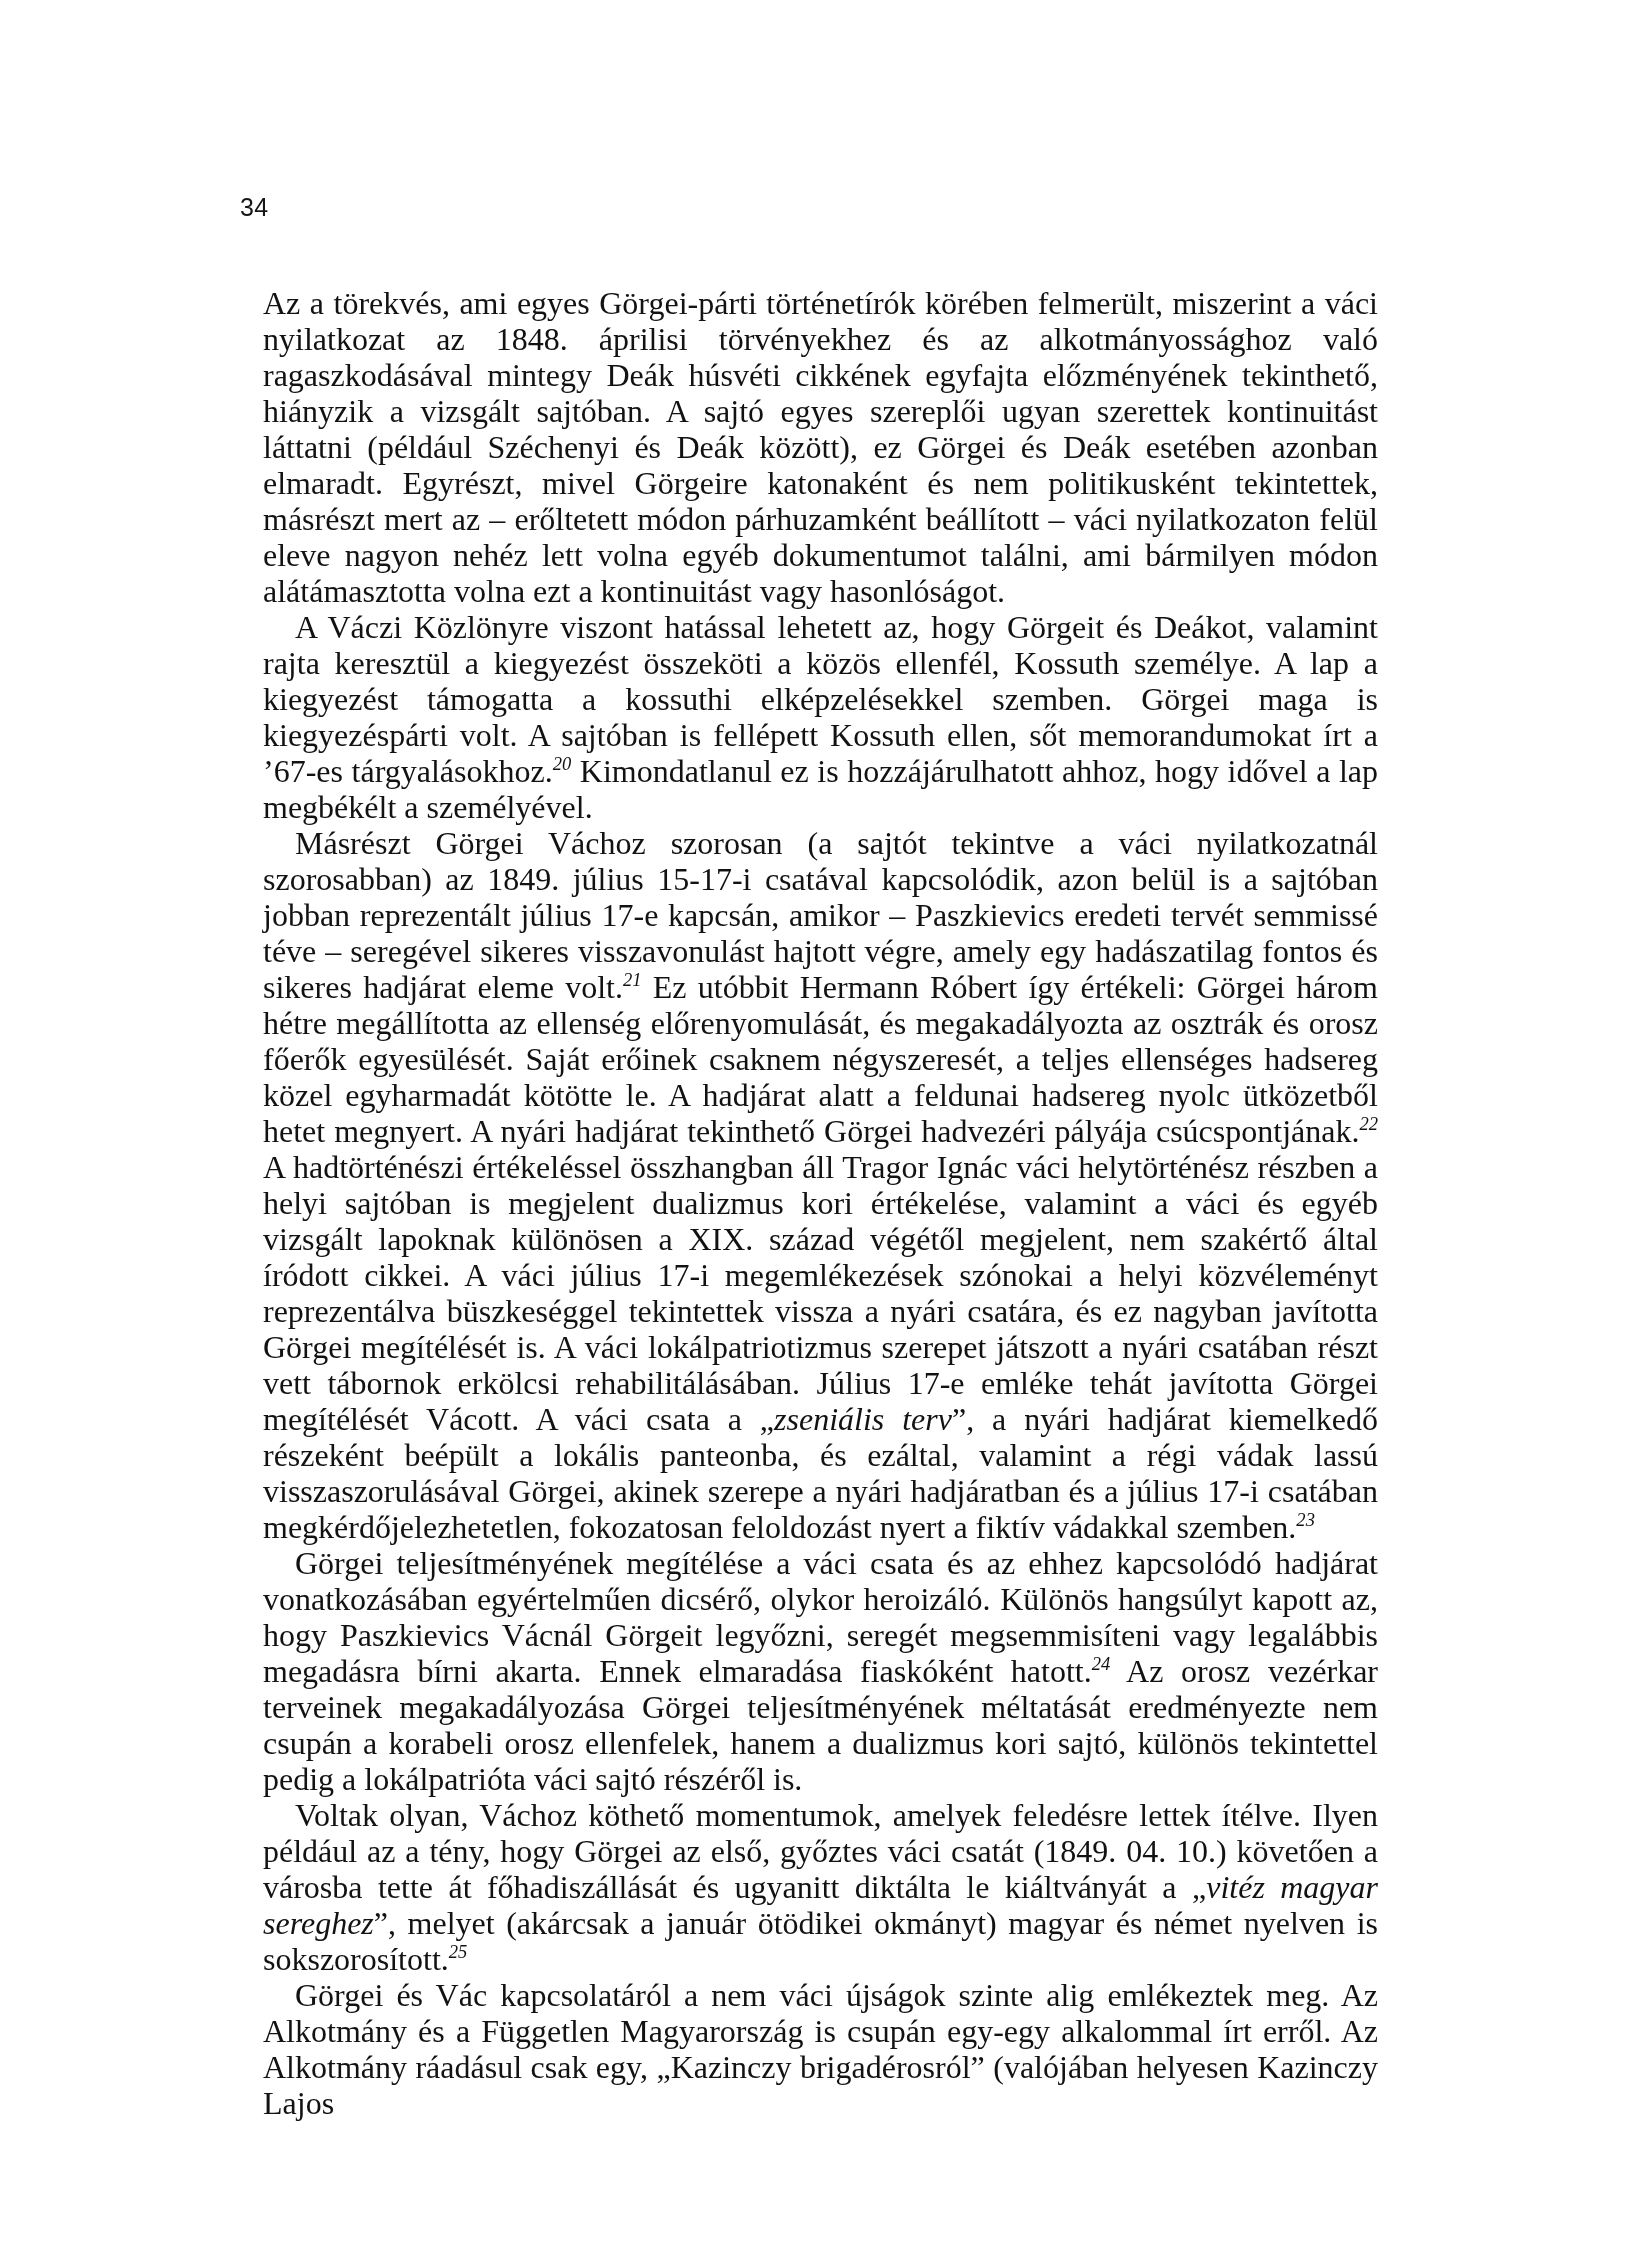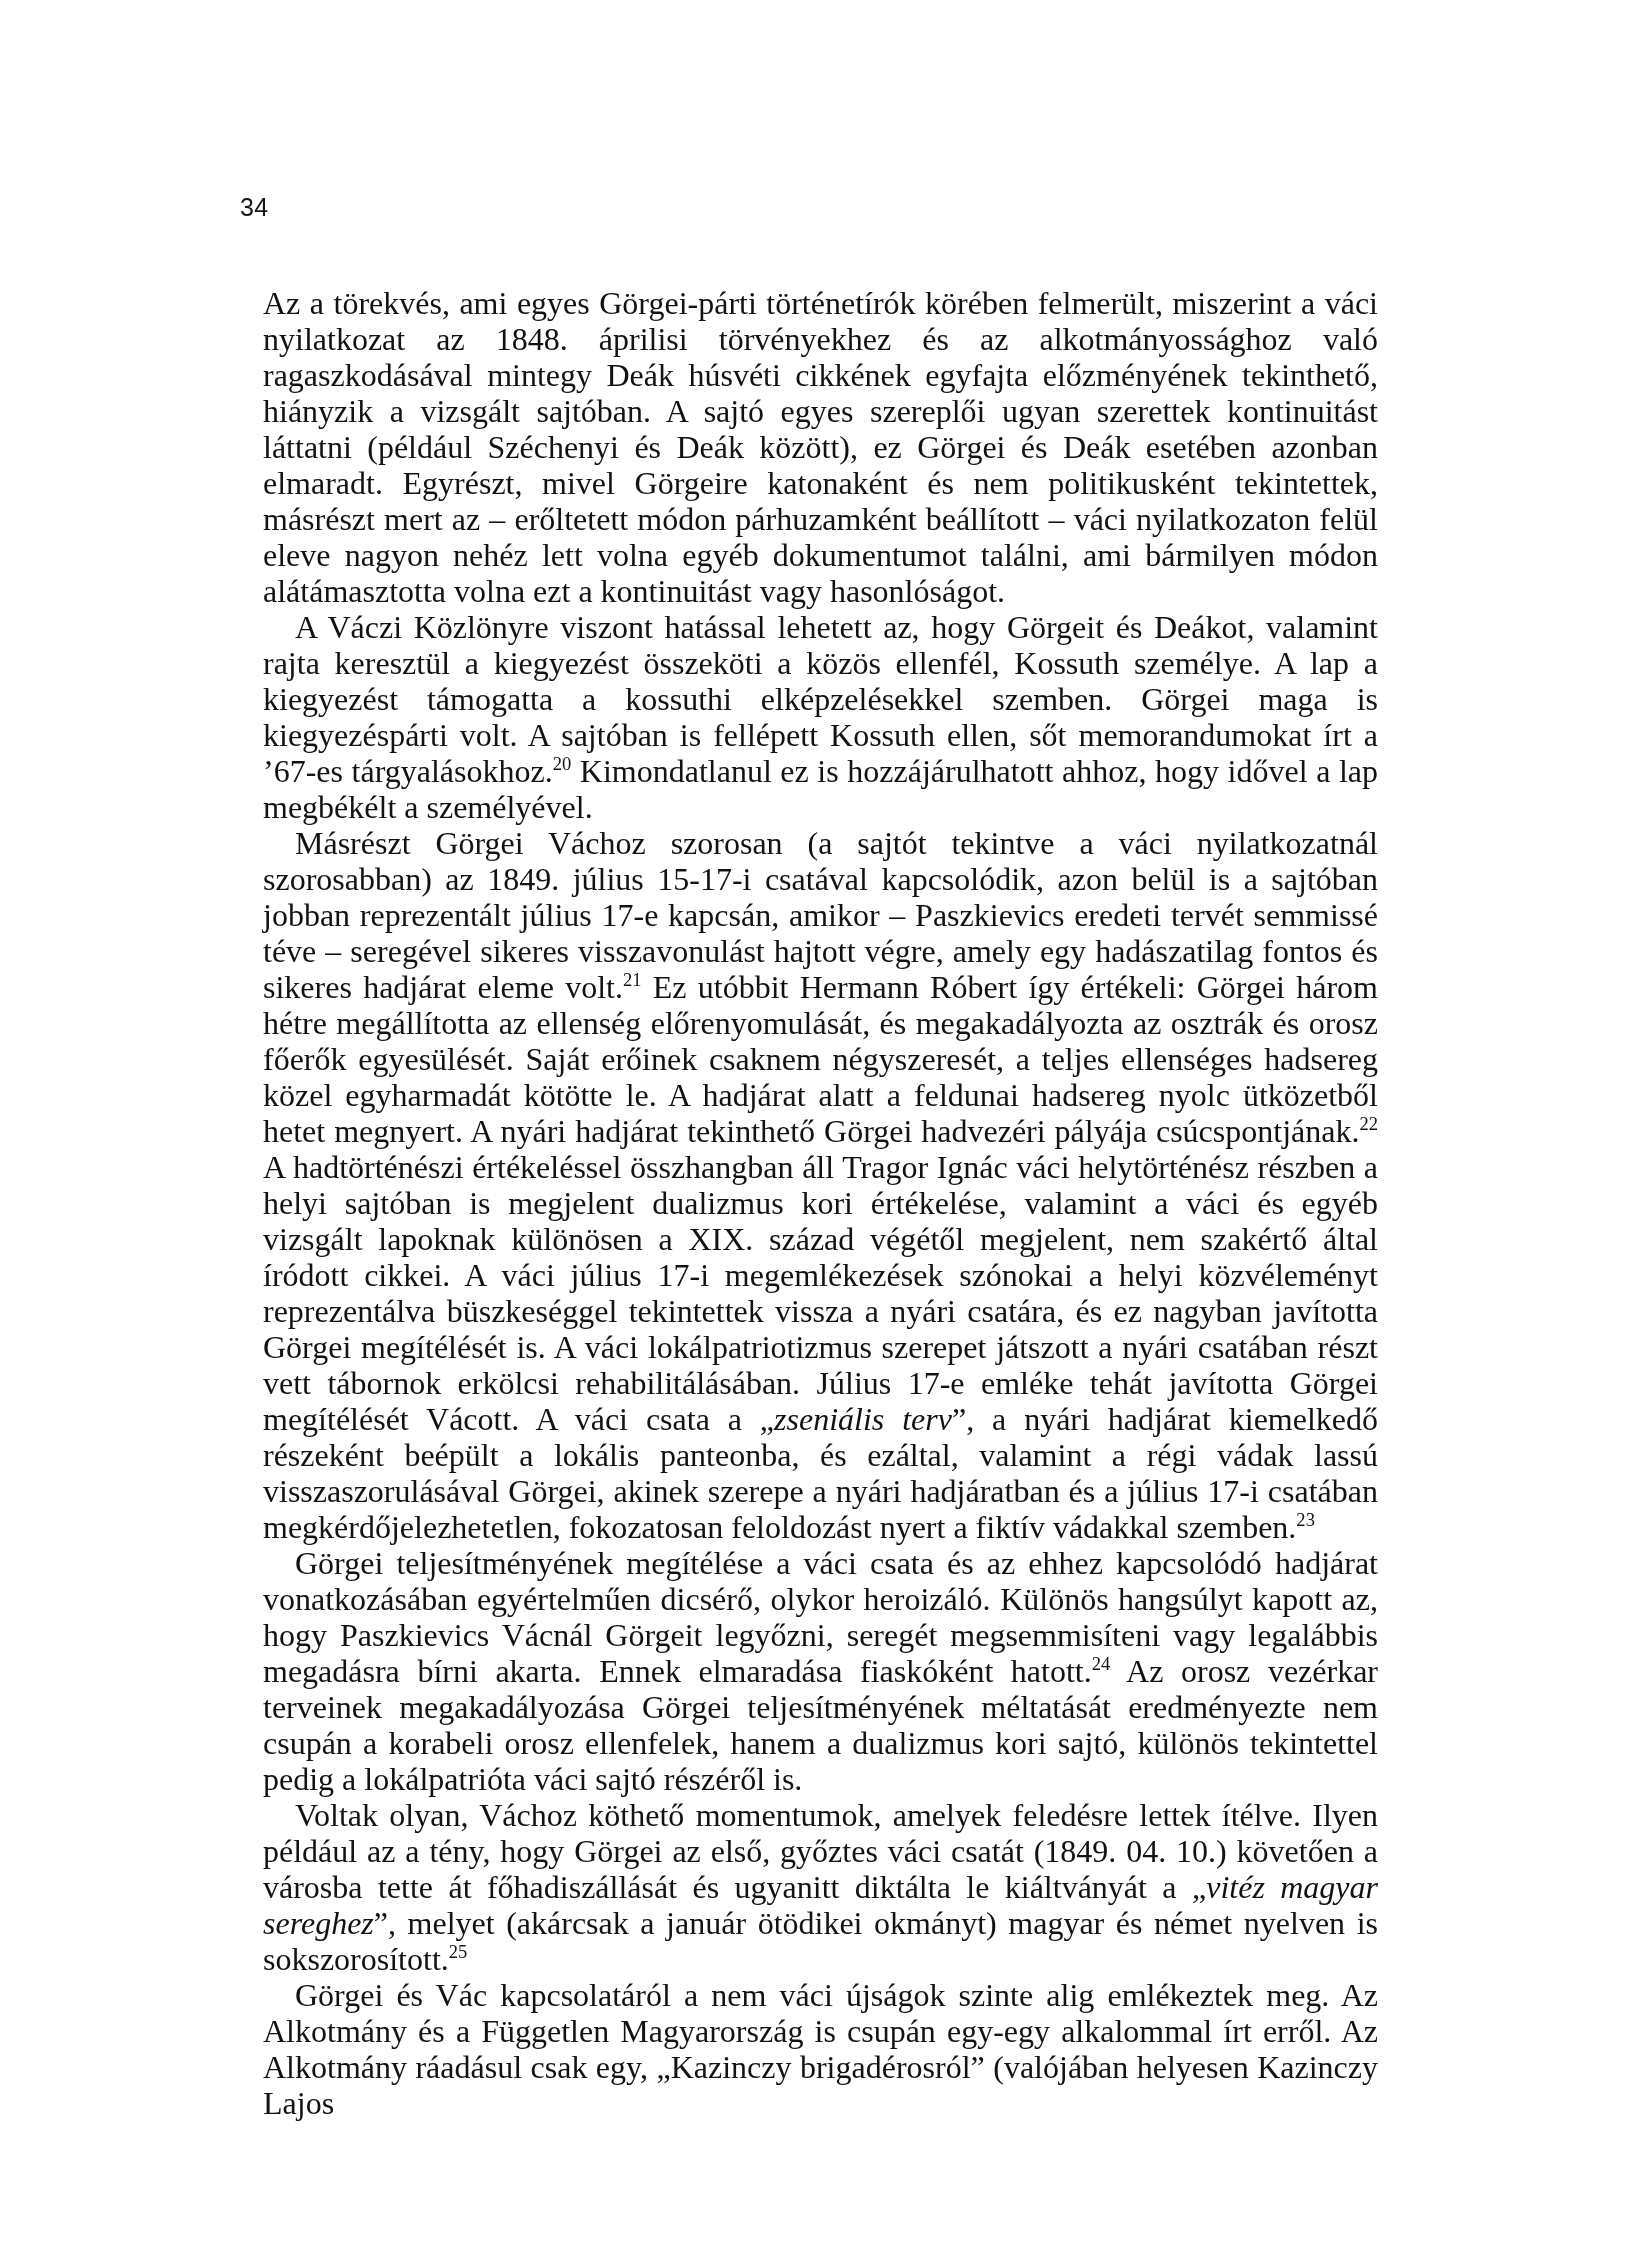--- a/index.html
+++ b/index.html
@@ -45,20 +45,21 @@
   .article-body p {
     margin: 0;
     padding: 0;
   }
   .article-body p.indent { text-indent: 32px; }
   .article-body em { }
   .article-body sup {
     font-size: 58%;
     line-height: 0;
     vertical-align: super;
+    font-style: italic;
   }
   .page-footer {
     position: absolute;
     top: 2052px;
     left: 263px;
     width: 1115px;
     text-align: right;
     font-family: "Liberation Sans", sans-serif;
     font-size: 26px;
     color: #161616;

